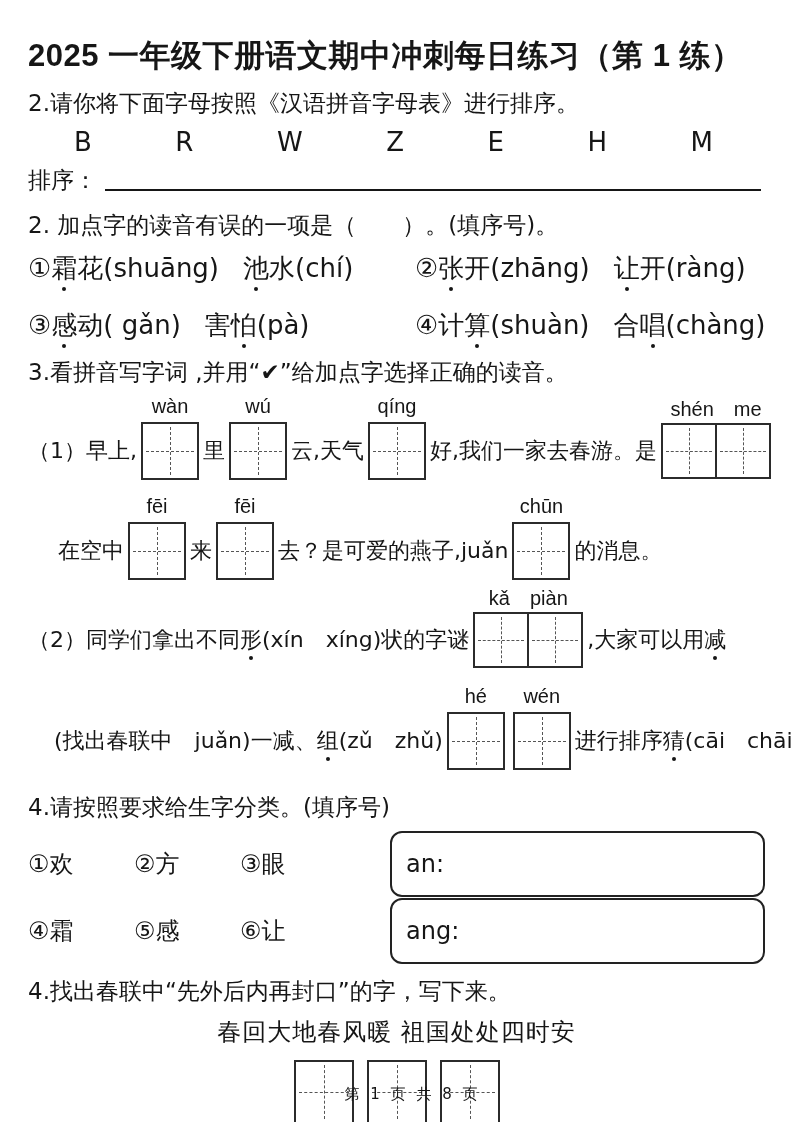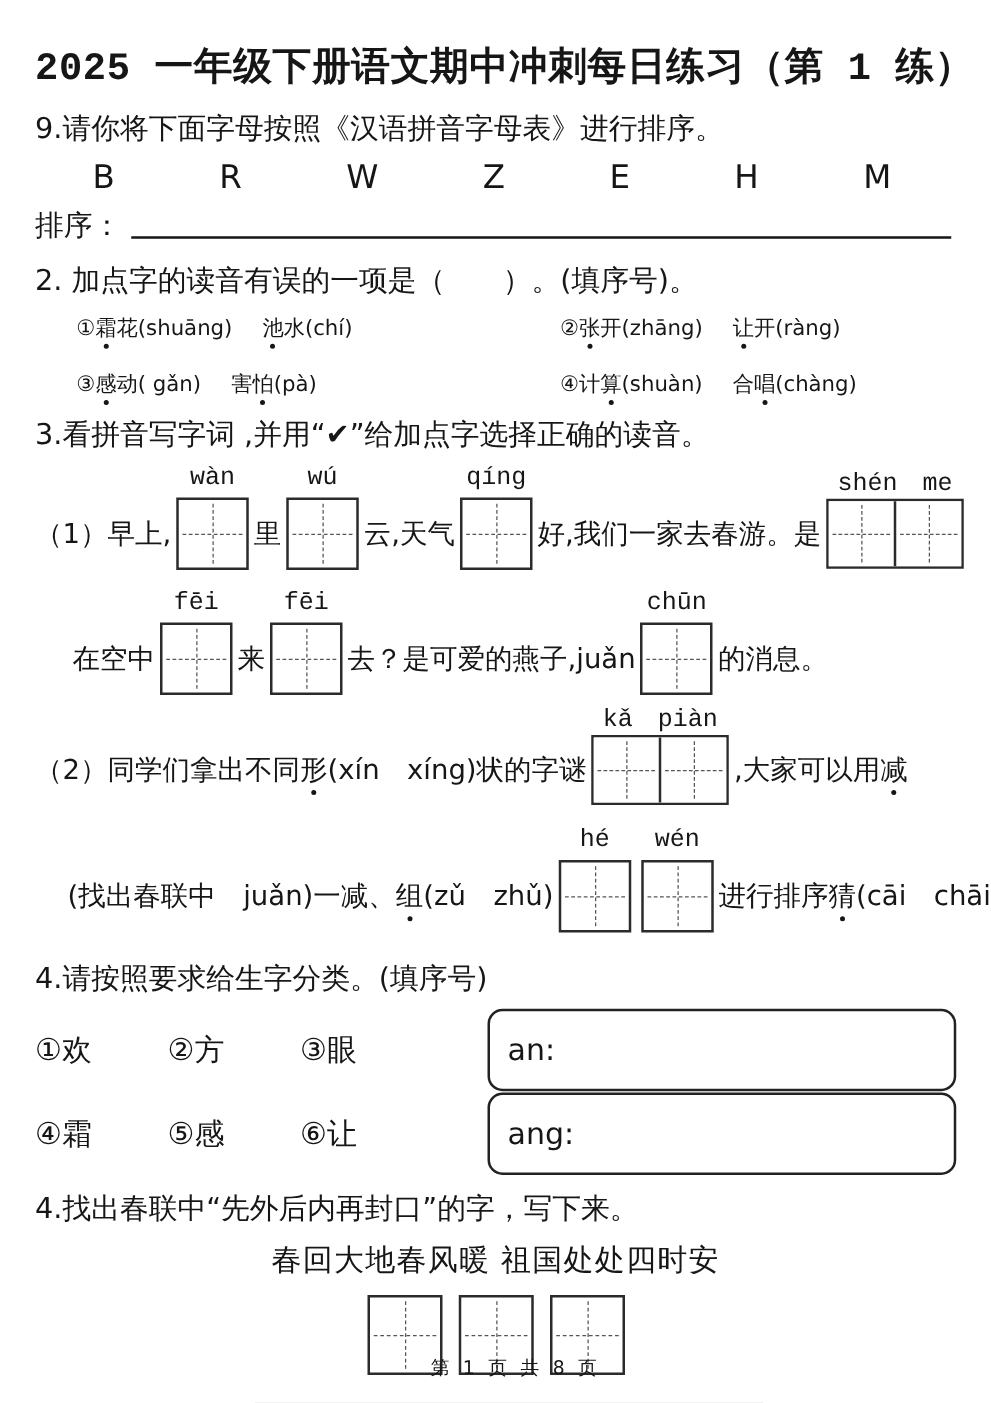--- a/index.html
+++ b/index.html
@@ -3,43 +3,43 @@
 <meta charset="utf-8">
 <style>
   html,body{margin:0;padding:0;background:#e8e8e8;}
   .page{
     width:793px;height:1122px;margin:0 auto;background:#ffffff;color:#161616;
     font-family:"DejaVu Sans","Liberation Sans",sans-serif;
     position:relative;overflow:hidden;box-sizing:border-box;
     padding:36px 28px 0 28px;
   }
   .title{
-    font-family:Liberation Mono, monospace;
+    font-family:Liberation Sans, sans-serif;
     font-weight:bold;font-size:31px;line-height:1.3;white-space:nowrap;
     letter-spacing:0.5px;
   }
   .prompt{font-size:23px;line-height:1.35;margin-top:12px;white-space:nowrap;}
   
   .letters{display:flex;justify-content:space-between;padding:8px 52px 0 46px;
     font-size:26px;font-weight:500;}
   .sortrow{display:flex;align-items:flex-end;margin-top:8px;font-size:23px;}
   .uline{flex:1;border-bottom:2px solid #161616;margin:0 4px 5px 8px;height:22px;}
   
   .optgrid{display:grid;grid-template-columns:387px 1fr;row-gap:22px;margin-top:10px;
-    font-size:17px;margin-left:33px;}
+    font-size:26px;}
   .opt{white-space:nowrap;}
   .w2{margin-left:24px;}
   .du{position:relative;display:inline-block;}
   .du::after{content:"";position:absolute;width:4px;height:4px;border-radius:50%;
     background:#161616;left:50%;bottom:-5px;transform:translateX(-50%);}
   
   .frow{display:flex;align-items:center;font-size:22px;white-space:nowrap;}
   .bx{position:relative;display:inline-flex;margin:0 4px;}
   .py{position:absolute;top:-27px;left:50%;transform:translateX(-50%);
-    font-size:20px;white-space:nowrap;font-family:Liberation Mono, monospace;}
+    font-size:20px;white-space:nowrap;font-family:Liberation Sans, sans-serif;}
   .cell{position:relative;background:#fff;}
   .cell::before{content:"";position:absolute;left:50%;top:3px;bottom:3px;
     border-left:1px dashed #555;}
   .cell::after{content:"";position:absolute;top:50%;left:3px;right:3px;
     border-top:1px dashed #555;}
   .tian{display:inline-block;width:54px;height:54px;border:2px solid #2b2b2b;}
   .tian2{display:inline-flex;border:2px solid #2b2b2b;}
   .t2c{width:52px;height:52px;}
   .t2c + .t2c{border-left:2px solid #2b2b2b;}
   .gap6{width:6px;}
@@ -57,21 +57,21 @@
   .footer{position:absolute;bottom:18px;left:16px;width:100%;text-align:center;
     font-size:15px;letter-spacing:3px;}
 </style>
 </head>
 <body>
 
 <div class="page">
 
   <div class="title">2025 一年级下册语文期中冲刺每日练习（第 1 练）</div>
 
-  <div class="prompt">9.请你将下面字母按照《汉语拼音字母表》进行排序。</div>
+  <div class="prompt">2.请你将下面字母按照《汉语拼音字母表》进行排序。</div>
   <div class="letters">
     <span>B</span>
     <span>R</span>
     <span>W</span>
     <span>Z</span>
     <span>E</span>
     <span>H</span>
     <span>M</span>
   </div>
   <div class="sortrow">

